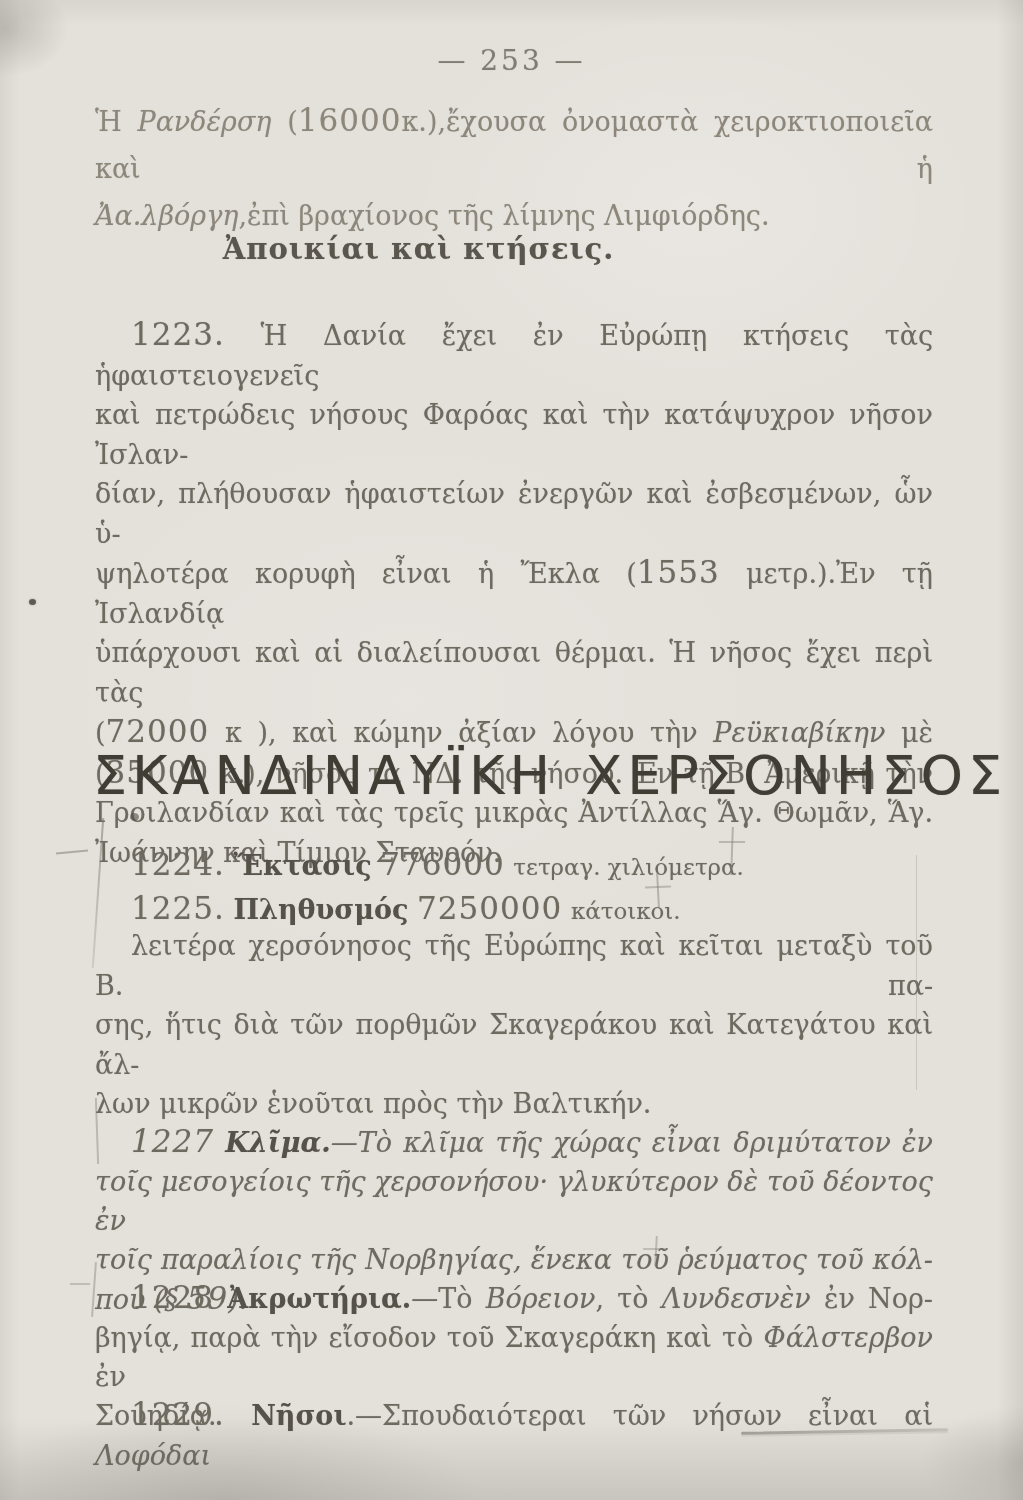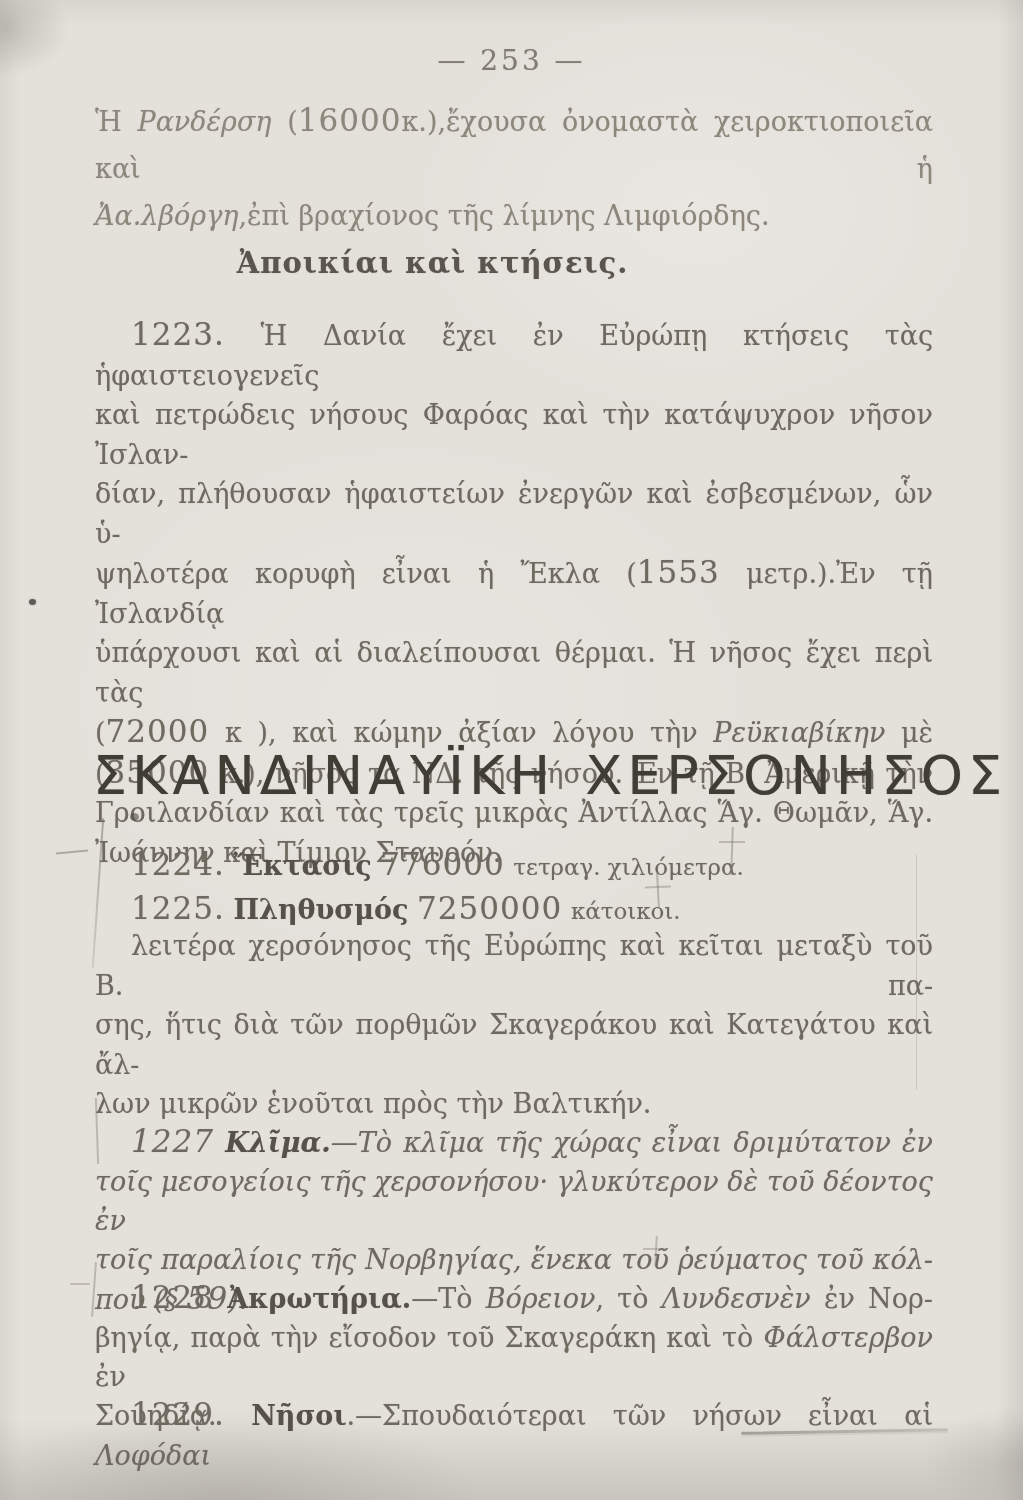--- a/index.html
+++ b/index.html
@@ -37,21 +37,21 @@
   .seg-s{font-size:.85em;}
 
   #pagenum{
     position:absolute;top:44px;left:0;width:1023px;
     text-align:center;font-size:28px;letter-spacing:3px;
     color:rgb(128,124,115);text-shadow:0 0 1px rgba(128,124,115,.4);
   }
   #intro{top:97px;line-height:47px;color:rgb(140,134,123);text-shadow:0 0 1px rgba(140,134,123,.35);}
   #colonies{
     position:absolute;top:228px;left:0;width:829px;
-    margin:18px;text-align:center;
+    margin:4px;text-align:center;
     font-size:29px;font-weight:bold;letter-spacing:1px;
     color:rgb(90,86,77);text-shadow:0 0 1px rgba(90,86,77,.4);
   }
   #p1223{top:315px;line-height:39.5px;}
   #chapter{
     position:absolute;top:744px;left:93px;margin:0;
     font-family:"DejaVu Sans", sans-serif;font-weight:normal;
     font-size:54px;letter-spacing:5px;word-spacing:8px;white-space:nowrap;
     color:rgb(64,61,53);text-shadow:0 0 1px rgba(64,61,53,.35);
   }

